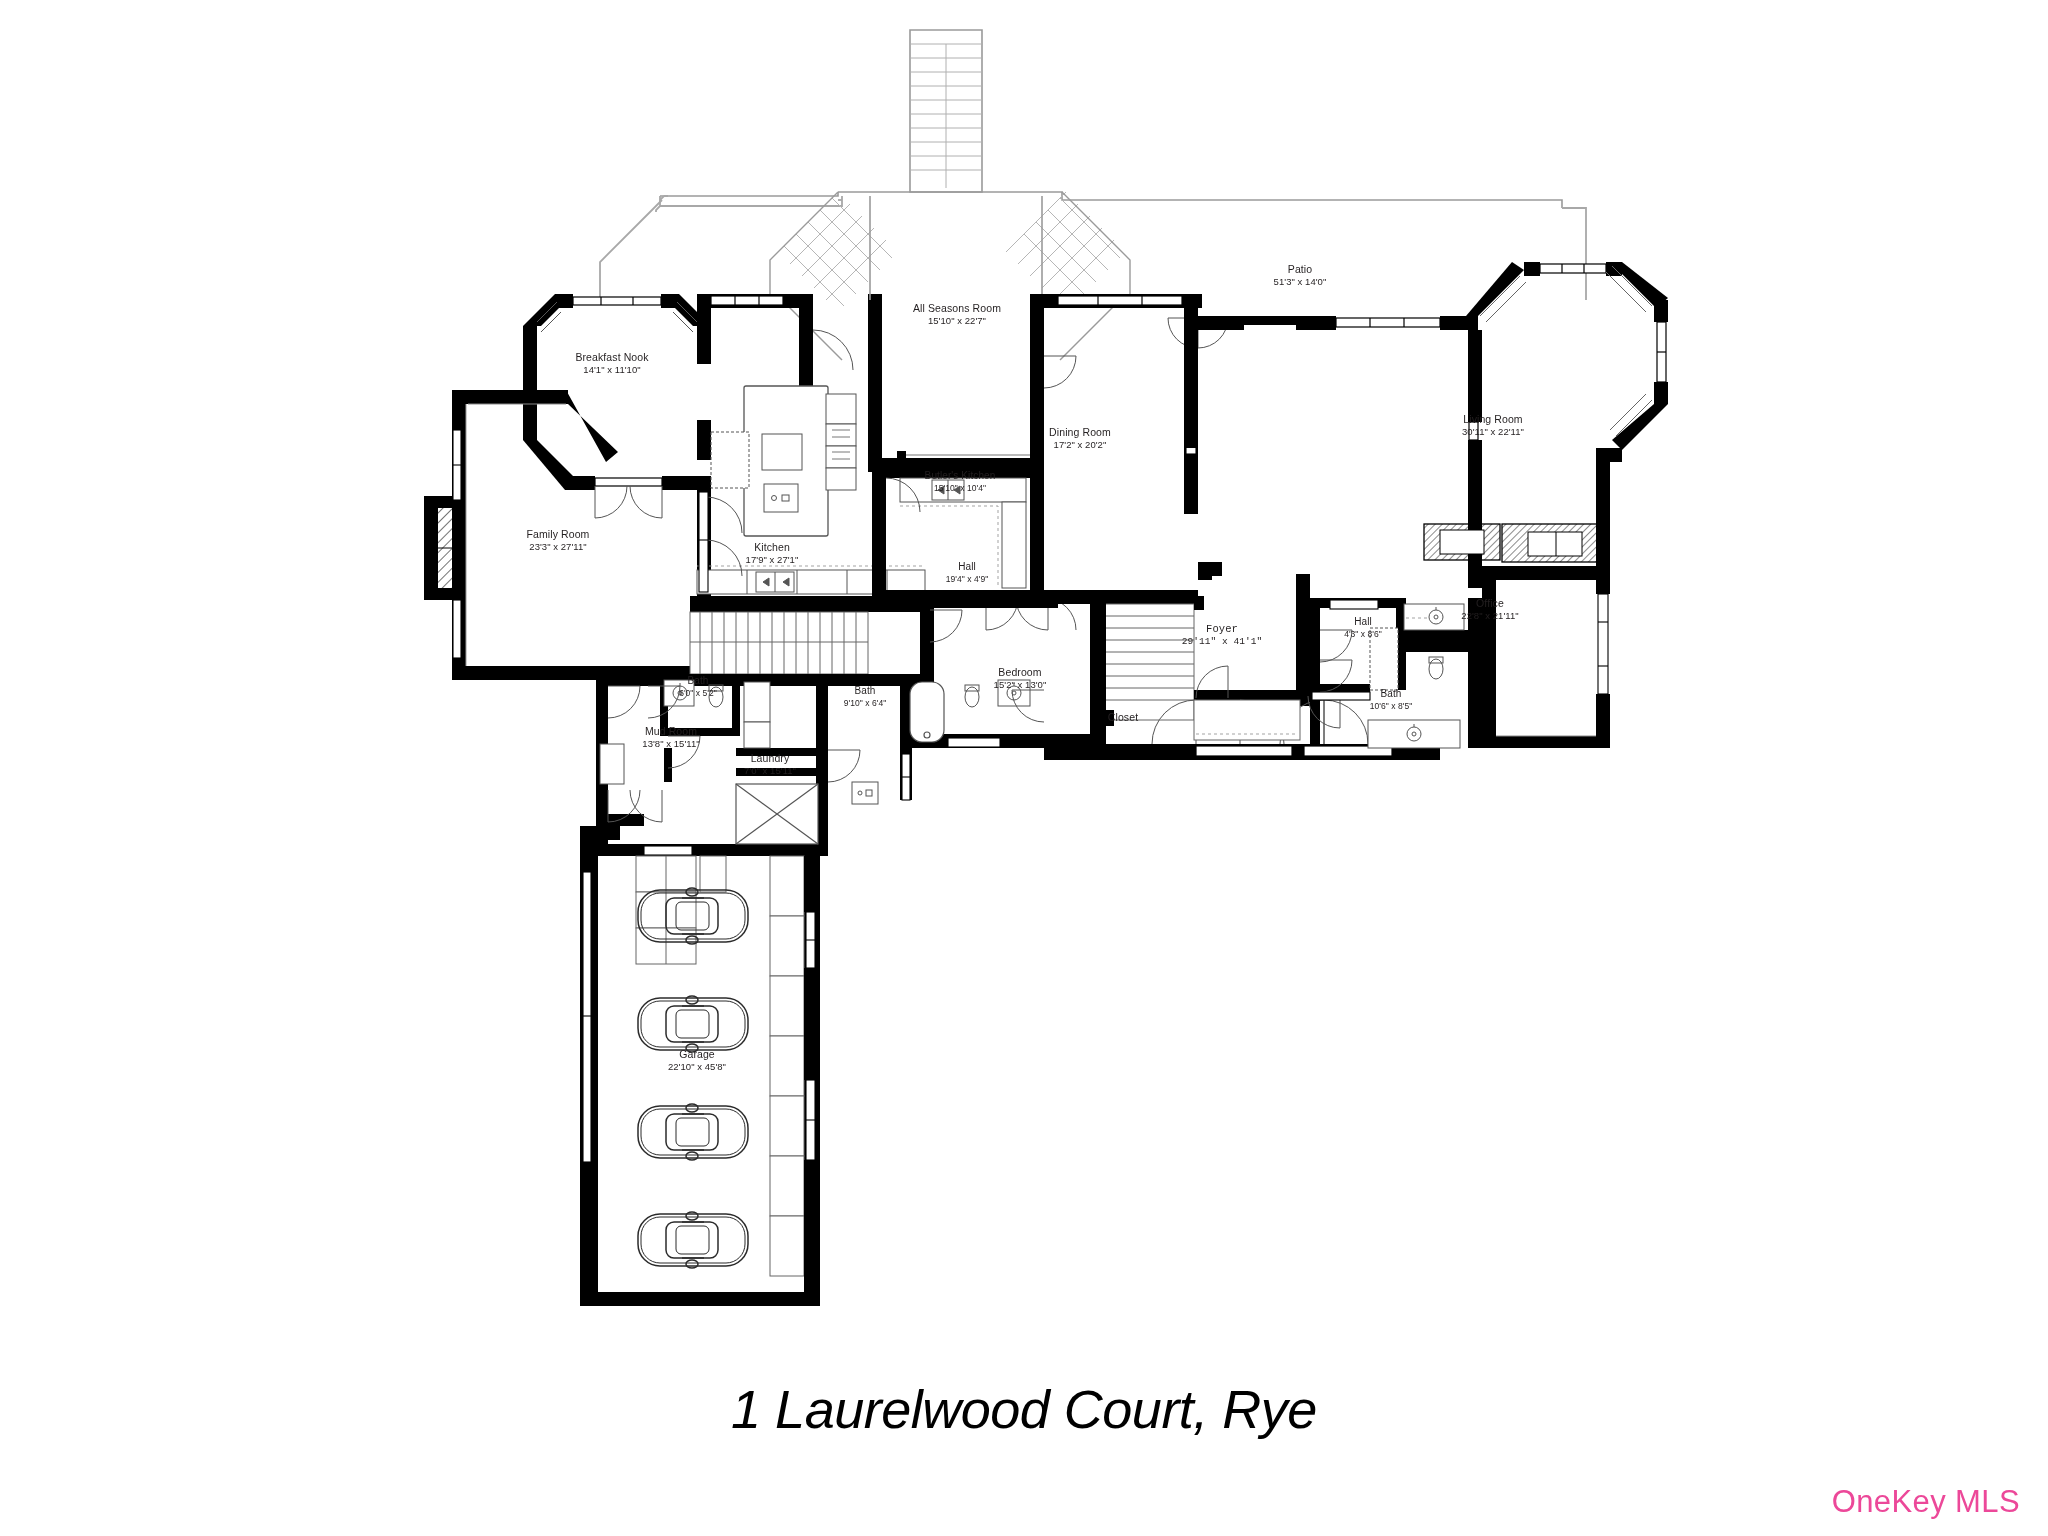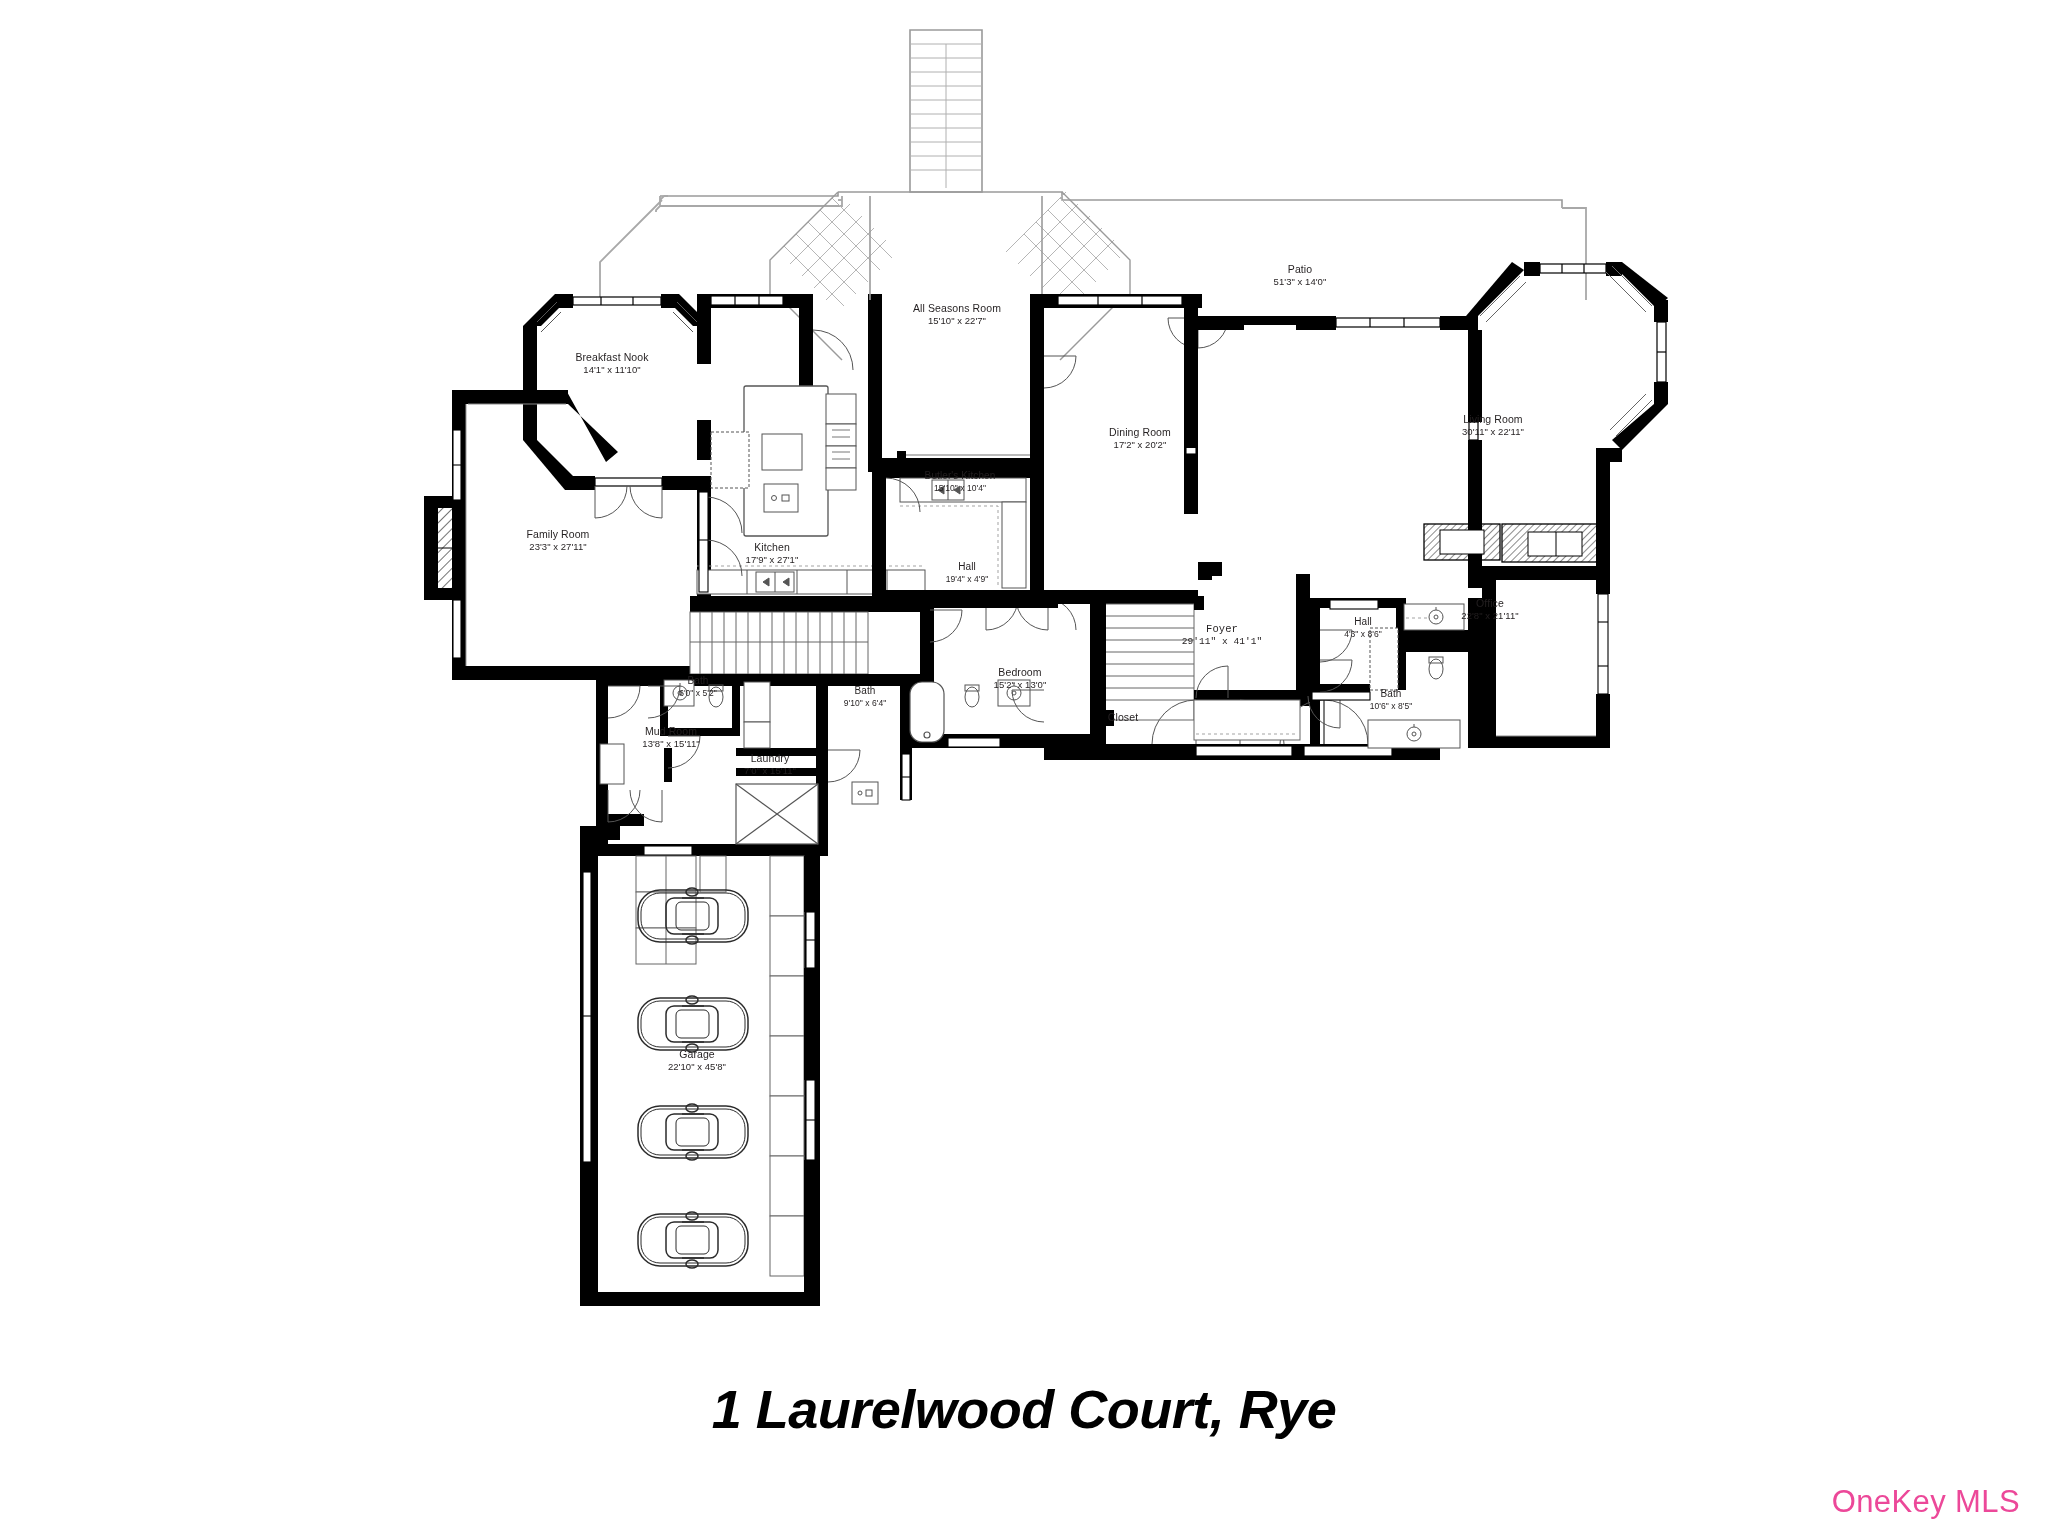--- a/index.html
+++ b/index.html
@@ -54,21 +54,21 @@
     left: 0;
     top: 1378px;
     width: 2048px;
     text-align: center;
     color: #000000;
   }
   #title-block .t-line {
     display: block;
     font-family: "Liberation Sans", sans-serif;
     font-style: italic;
-    font-weight: bold;
+    font-weight: normal;
     font-size: 54px;
     line-height: 62px;
     letter-spacing: -0.5px;
   }
   #watermark {
     position: absolute;
     right: 28px;
     bottom: 16px;
     color: #ec4899;
     font-family: "Liberation Sans", sans-serif;
@@ -714,21 +714,21 @@
     <span class="rl-dim">15'10" x 22'7"</span>
   </div>
   <div class="room-label" style="left:612px; top:363px;">
     <span class="rl-name">Breakfast Nook</span>
     <span class="rl-dim">14'1" x 11'10"</span>
   </div>
   <div class="room-label" style="left:1493px; top:425px;">
     <span class="rl-name">Living Room</span>
     <span class="rl-dim">30'11" x 22'11"</span>
   </div>
-  <div class="room-label" style="left:1140px; top:438px;">
+  <div class="room-label" style="left:1080px; top:438px;">
     <span class="rl-name">Dining Room</span>
     <span class="rl-dim">17'2" x 20'2"</span>
   </div>
   <div class="room-label small" style="left:960px; top:482px;">
     <span class="rl-name">Butler's Kitchen</span>
     <span class="rl-dim">15'10" x 10'4"</span>
   </div>
   <div class="room-label" style="left:558px; top:540px;">
     <span class="rl-name">Family Room</span>
     <span class="rl-dim">23'3" x 27'11"</span>

